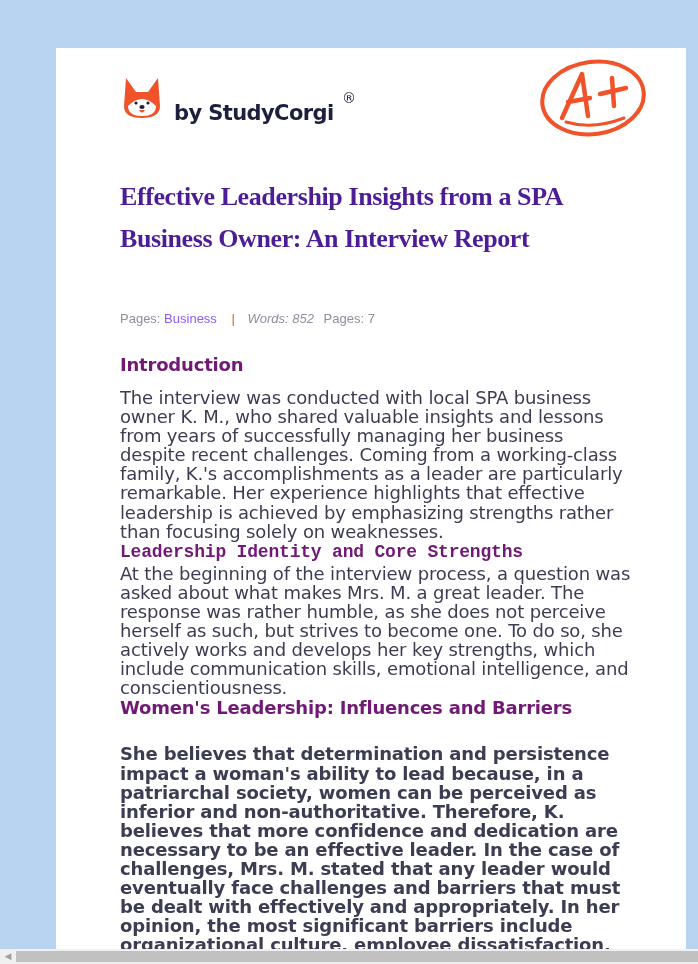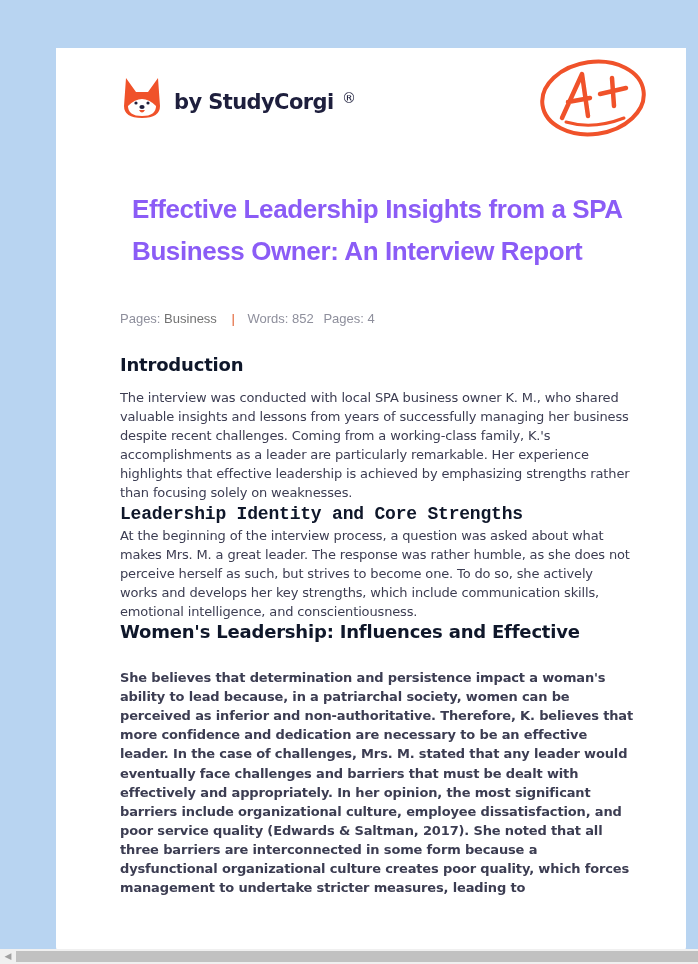--- a/index.html
+++ b/index.html
@@ -7,49 +7,49 @@
     width:698px; height:964px; overflow:hidden; position:relative;
     background:#b8d4f1;
     font-family:"Liberation Sans", sans-serif;
   }
   .card {
     position:absolute; left:56px; top:48px; width:630px; height:905px;
     background:#ffffff; border-radius:0 0 6px 6px; overflow:hidden;
   }
   .logo { position:absolute; left:66px; top:28px; width:40px; height:44px; }
   .brand {
-    position:absolute; left:118px; top:42px;
+    position:absolute; left:118px; top:53px;
     font-family:"DejaVu Sans", sans-serif; font-weight:bold;
     font-size:21px; color:#1e1f3d; letter-spacing:-0.6px;
   }
   .reg {
     position:absolute; left:286px; top:42px;
     font-family:"DejaVu Sans", sans-serif; font-size:14px; color:#1e1f3d;
   }
   .grade { position:absolute; left:482px; top:10px; width:110px; height:80px; }
   .title {
-    position:absolute; left:64px; top:128px; width:520px; margin:12px;
-    font-family:Liberation Sans, sans-serif; font-weight:bold;
-    font-size:26px; line-height:42px; color:#8b5cf6; letter-spacing:-0.4px;
+    position:absolute; left:64px; top:128px; width:520px; margin:0;
+    font-family:Liberation Serif, serif; font-weight:bold;
+    font-size:26px; line-height:42px; color:#4c1d95; letter-spacing:-0.4px;
   }
   .meta {
     position:absolute; left:64px; top:263px;
     font-size:13px; color:#8e8f9c; white-space:nowrap;
   }
-  .meta .topic-val { color:#737373; }
+  .meta .topic-val { color:#8b5cf6; }
   .meta .sep { color:#e05a2a; margin:0 9px 0 11px; }
-  .meta .words { margin-right:6px; }
+  .meta .words { margin-right:6px;font-style:italic; }
   .content { position:absolute; left:64px; top:304px; width:514px; }
   h2 {
     margin:0; font-family:"DejaVu Sans", sans-serif; font-weight:bold;
-    font-size:18px; line-height:22px; color:#0f172a; letter-spacing:-0.2px;
+    font-size:18px; line-height:22px; color:#701a75; letter-spacing:-0.2px;
   }
   p {
     margin:0; font-family:"DejaVu Sans", sans-serif;
-    font-size:13px; line-height:19.1px; color:#3c3d52;
+    font-size:18px; line-height:19.1px; color:#3c3d52;
     letter-spacing:-0.15px;
   }
   .h-intro { margin-top:2px; }
   .p-intro { margin-top:12px; }
   .h-lead { margin-top:0px;font-family:Liberation Mono, monospace; }
   .p-lead { margin-top:1px; }
   .h-women { margin-top:0px; }
   .p-women { margin-top:25px;font-weight:bold; }
   .scrollbar {
     position:absolute; left:0; top:949px; width:698px; height:15px;
@@ -86,29 +86,29 @@
     <path d="M28 64 Q55 72 86 60" fill="none" stroke="#f0522a" stroke-width="3" stroke-linecap="round"></path>
   </svg>
 
   <h1 class="title">Effective Leadership Insights from a SPA Business Owner: An Interview Report</h1>
 
   <div class="meta">
     <span>Pages:</span>
     <span class="topic-val">Business</span>
     <span class="sep">|</span>
     <span class="words">Words: 852</span>
-    <span>Pages: 4</span>
+    <span>Pages: 7</span>
   </div>
 
   <div class="content">
     <h2 class="h-intro">Introduction</h2>
     <p class="p-intro">The interview was conducted with local SPA business owner K. M., who shared valuable insights and lessons from years of successfully managing her business despite recent challenges. Coming from a working-class family, K.'s accomplishments as a leader are particularly remarkable. Her experience highlights that effective leadership is achieved by emphasizing strengths rather than focusing solely on weaknesses.</p>
     <h2 class="h-lead">Leadership Identity and Core Strengths</h2>
     <p class="p-lead">At the beginning of the interview process, a question was asked about what makes Mrs. M. a great leader. The response was rather humble, as she does not perceive herself as such, but strives to become one. To do so, she actively works and develops her key strengths, which include communication skills, emotional intelligence, and conscientiousness.</p>
-    <h2 class="h-women">Women's Leadership: Influences and Effective</h2>
+    <h2 class="h-women">Women's Leadership: Influences and Barriers</h2>
     <p class="p-women">She believes that determination and persistence impact a woman's ability to lead because, in a patriarchal society, women can be perceived as inferior and non-authoritative. Therefore, K. believes that more confidence and dedication are necessary to be an effective leader. In the case of challenges, Mrs. M. stated that any leader would eventually face challenges and barriers that must be dealt with effectively and appropriately. In her opinion, the most significant barriers include organizational culture, employee dissatisfaction, and poor service quality (Edwards &amp; Saltman, 2017). She noted that all three barriers are interconnected in some form because a dysfunctional organizational culture creates poor quality, which forces management to undertake stricter measures, leading to</p>
   </div>
 </div>
 
 <div class="scrollbar">
   <div class="scroll-arrow">◀</div>
   <div class="scroll-thumb"></div>
 </div>
 
 </body></html>

